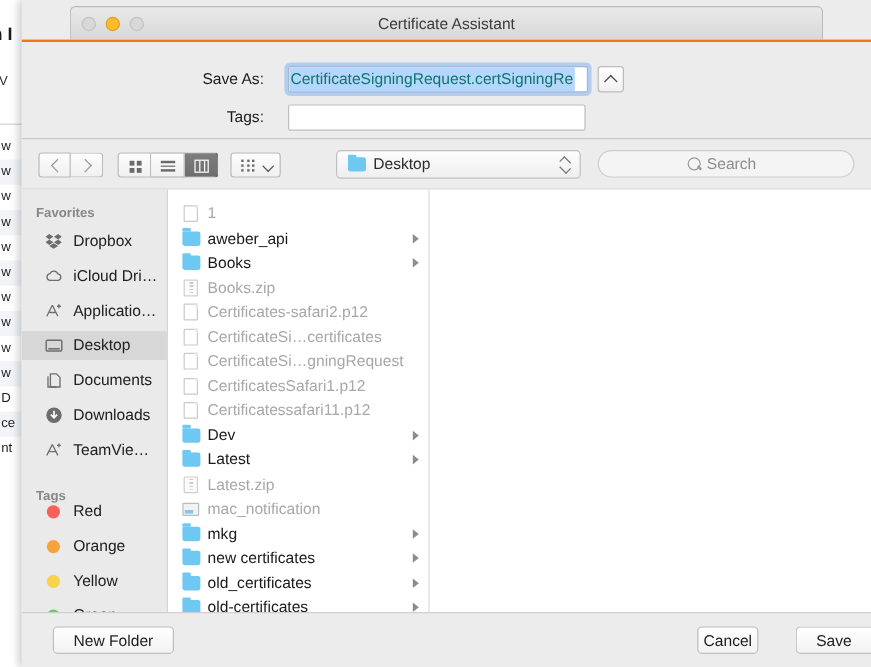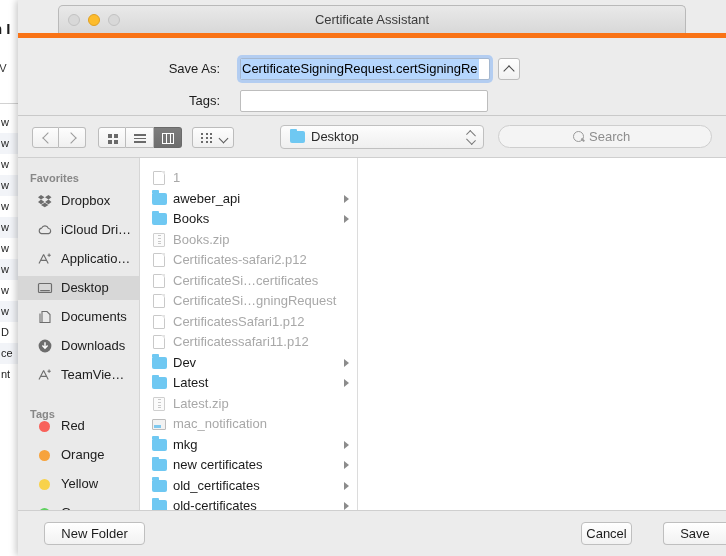--- a/index.html
+++ b/index.html
@@ -103,21 +103,21 @@
     font-weight: normal;
   }
 
   
   #form-pane {
     position: absolute;
     left: 0; top: 33px;
     width: 708px;
     height: 82px;
     background: #ececec;
-    border-top: 5px solid #f97316;
+    border-top: 2px solid #f97316;
   }
   .form-row {
     position: absolute;
     left: 0;
     width: 708px;
     height: 24px;
   }
   .form-label {
     position: absolute;
     left: 0;
@@ -135,21 +135,21 @@
     border-radius: 2px;
     background: #ffffff;
     box-shadow: 0 0 0 3px rgba(110,168,248,0.45);
     box-sizing: border-box;
     overflow: hidden;
     white-space: nowrap;
   }
   #saveas-value {
     display: inline-block;
     background: #b5d6fd;
-    color: #000000;
+    color: #0f766e;
     font-size: 13px;
     line-height: 20px;
     padding: 0 1px;
     white-space: nowrap;
   }
   #saveas-expand {
     position: absolute;
     left: 480px; top: 0;
     width: 22px; height: 22px;
     border: 1px solid #bcbcbc;

